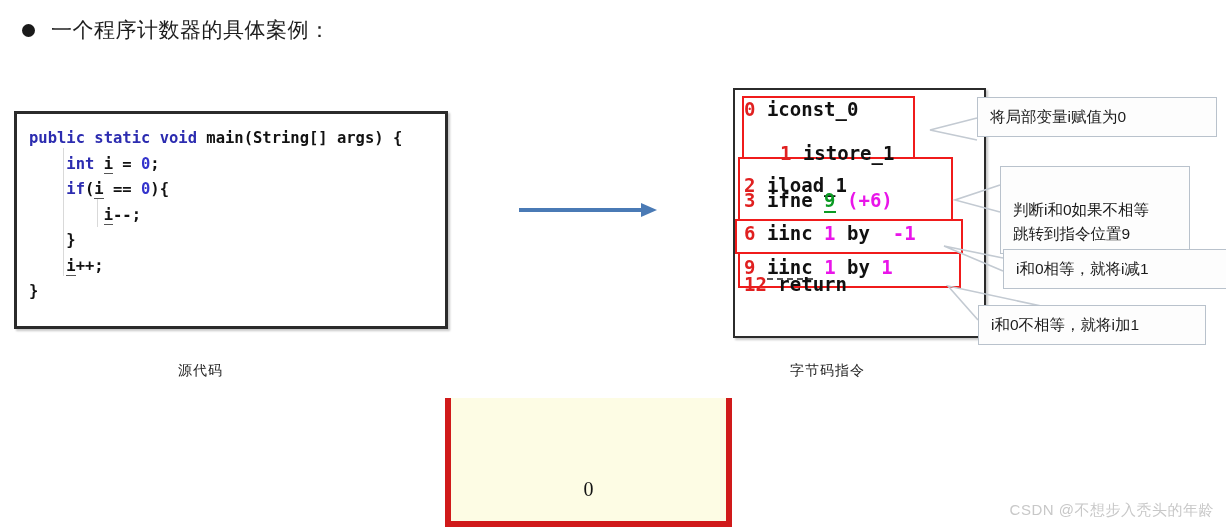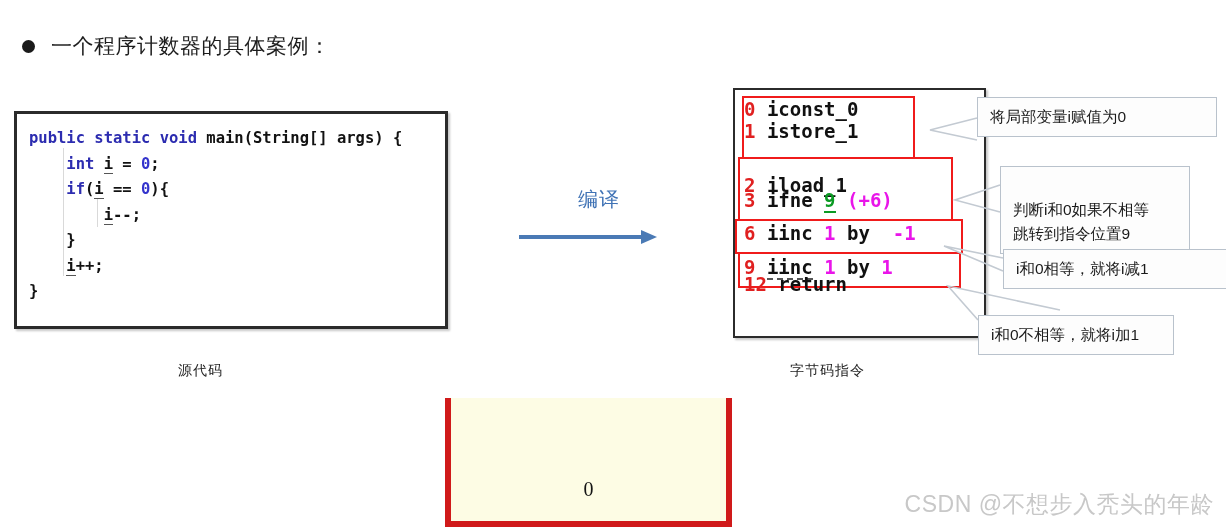--- a/index.html
+++ b/index.html
@@ -12,21 +12,21 @@
     background: #ffffff;
     font-family: "Liberation Sans", "DejaVu Sans", sans-serif;
     position: relative;
     overflow: hidden;
   }
 
   
   #heading {
     position: absolute;
     left: 22px;
-    top: 32px;
+    top: 16px;
     display: flex;
     align-items: center;
     gap: 16px;
     font-family: Liberation Mono, monospace;
   }
   #heading .bullet {
     width: 13px;
     height: 13px;
     border-radius: 50%;
     background: #1a1a1a;
@@ -207,56 +207,55 @@
     font-size: 20px;
     color: #141414;
     font-family: "Liberation Serif", "DejaVu Serif", serif;
   }
 
   
   #watermark {
     position: absolute;
     right: 12px;
     bottom: 7px;
-    font-size: 23px;
+    font-size: 15px;
     color: #c8c8c8;
     letter-spacing: 0.5px;
   }
 </style>
 </head>
 <body>
 
 <div id="heading">
   <span class="bullet"></span>
   <span class="htext">一个程序计数器的具体案例：</span>
 </div>
 
 <div id="code-panel">
   <div class="guide" style="left:46px; top:34px; height:128px;"></div>
   <div class="guide" style="left:80px; top:85px; height:28px;"></div>
   <div id="code-lines"><div class="ln"><span class="kw">public static void </span><span class="pl">main</span><span class="pl">(String[] args) {</span></div><div class="ln"><span class="pl">    </span><span class="kw">int </span><span class="var">i</span><span class="pl"> = </span><span class="num">0</span><span class="pl">;</span></div><div class="ln"><span class="pl">    </span><span class="kw">if</span><span class="pl">(</span><span class="var">i</span><span class="pl"> == </span><span class="num">0</span><span class="pl">){</span></div><div class="ln"><span class="pl">        </span><span class="var">i</span><span class="pl">--;</span></div><div class="ln"><span class="pl">    }</span></div><div class="ln"><span class="pl">    </span><span class="var">i</span><span class="pl">++;</span></div><div class="ln"><span class="pl">}</span></div></div>
 </div>
 <div class="caption" style="left:178px; top:362px;">源代码</div>
 
 <div id="compile-group">
-  <div id="compile-label">编译</div>
   <div id="compile-arrow">
     <div class="shaft"></div>
     <div class="head"></div>
   </div>
 </div>
 
 <div id="bytecode-panel">
   <div class="bc-box" style="left:7px; top:6px; width:173px; height:63px;"></div>
   <div class="bc-box" style="left:3px; top:67px; width:215px; height:64px;"></div>
   <div class="bc-box" style="left:0px; top:129px; width:228px; height:35px;"></div>
   <div class="bc-box" style="left:3px; top:162px; width:223px; height:36px;"></div>
   <div id="bytecode-lines">
       <div class="bc-line" style="top: 8px;"><span class="idx">0</span><span> </span><span class="op">iconst_0</span></div>
-      <div class="bc-line" style="top: 30px;"><span class="idx">1</span><span> </span><span class="op">istore_1</span></div>
+      <div class="bc-line" style="top: 52px; margin-left: 36px;"><span class="idx">1</span><span> </span><span class="op">istore_1</span></div>
       <div class="bc-line" style="top: 84px;"><span class="idx">2</span><span> </span><span class="op">iload_1</span></div>
       <div class="bc-line" style="top: 99px;"><span class="idx">3</span><span> </span><span class="op">ifne </span><span class="tgt">9</span><span class="op"> </span><span class="opnd">(+6)</span></div>
       <div class="bc-line" style="top: 132px;"><span class="idx">6</span><span> </span><span class="op">iinc </span><span class="opnd">1</span><span class="op"> by </span><span class="op"> </span><span class="opnd">-1</span></div>
       <div class="bc-line" style="top: 166px;"><span class="idx">9</span><span> </span><span class="dashed">iinc</span><span class="op"> </span><span class="opnd">1</span><span class="op"> by </span><span class="opnd">1</span></div>
       <div class="bc-line" style="top: 183px;"><span class="idx">12</span><span> </span><span class="op">return</span></div>
     </div>
 </div>
 <div class="caption" style="left:790px; top:362px;">字节码指令</div>
 
 <svg id="leaders">
@@ -276,21 +275,21 @@
 
 <div class="callout" style="left:1000px; top:166px; width:190px; white-space:pre-line;">
   <span>判断i和0如果不相等
 跳转到指令位置9</span>
 </div>
 
 <div class="callout" style="left:1003px; top:249px; width:225px;">
   <span>i和0相等，就将i减1</span>
 </div>
 
-<div class="callout" style="left:978px; top:315px; width:196px;">
+<div class="callout" style="left:978px; top:305px; width:228px;">
   <span>i和0不相等，就将i加1</span>
 </div>
 
 <div id="pc-box">
   <div id="pc-value">0</div>
 </div>
 
 <div id="watermark">CSDN @不想步入秃头的年龄</div>
 
 </body></html>

